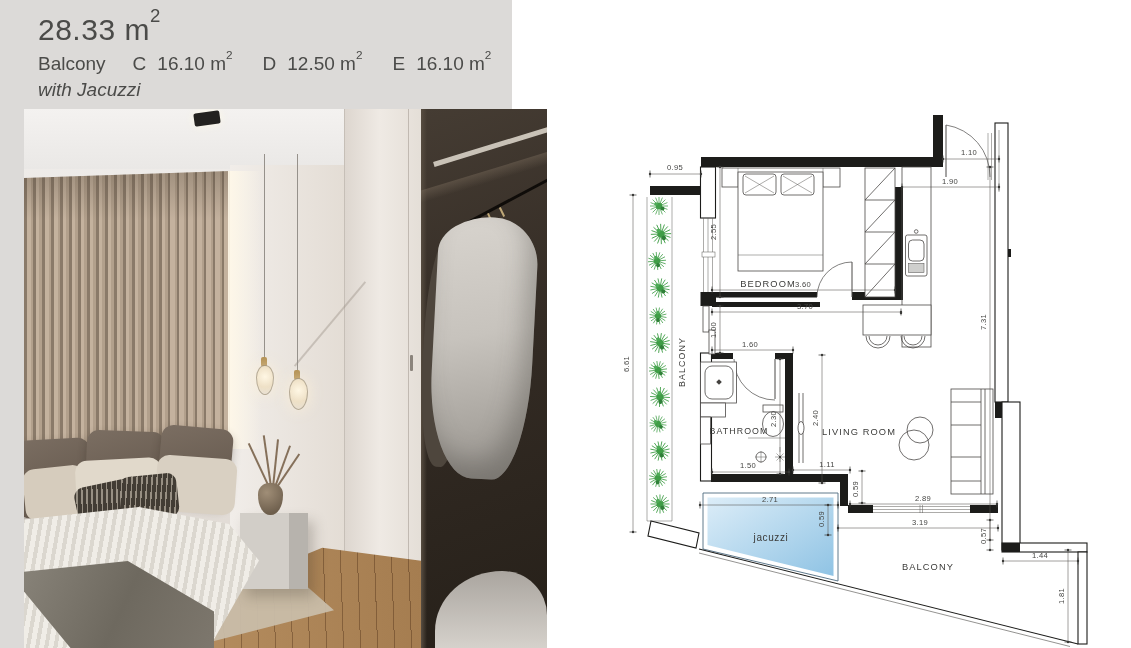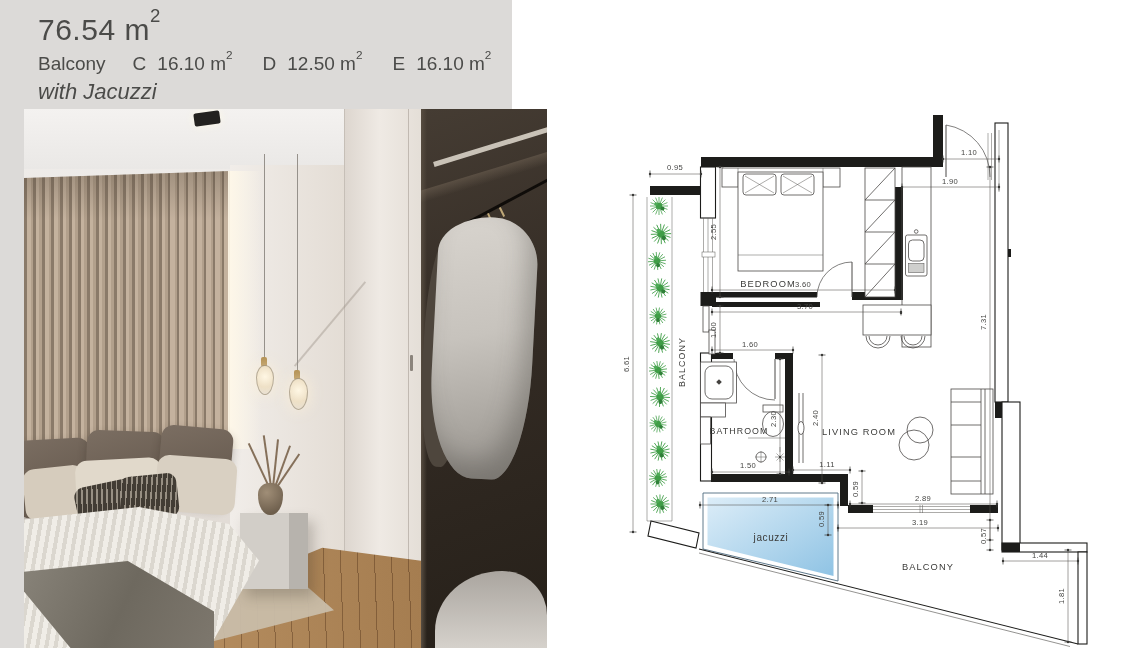--- a/index.html
+++ b/index.html
@@ -7,21 +7,21 @@
          font-family:"Liberation Sans",sans-serif;}
   
   #gray-panel{position:absolute;left:0;top:0;width:512px;height:648px;background:#dcdad8;}
   #header{position:absolute;left:38px;top:6px;color:#4b4b49;}
   #area-line{font-size:30px;letter-spacing:.5px;line-height:34px;font-weight:400;}
   #area-line sup, .u sup{font-size:.62em;position:relative;top:-.38em;letter-spacing:0;}
   #units-line{margin-top:5px;font-size:19px;display:flex;align-items:baseline;}
   #units-line .blab{margin-right:27px;}
   #units-line .u{display:flex;align-items:baseline;margin-right:30px;}
   #units-line .k{margin-right:11px;}
-  #subtitle{margin-top:4px;font-size:22px;font-style:italic;}
+  #subtitle{margin-top:4px;font-size:19px;font-style:italic;}
   
   .ph{position:absolute;top:109px;overflow:hidden;}
   .ph *{position:absolute;}
   #photo-bedroom{left:24px;width:397px;height:539px;background:linear-gradient(180deg,#f0eeec 0%,#e9e5e1 35%,#ded7d0 100%);}
   #photo-closet{left:421px;width:126px;height:539px;background:linear-gradient(160deg,#453c33 0%,#332b24 45%,#262019 100%);}
   .ceiling{left:0;top:0;width:100%;height:60px;background:linear-gradient(180deg,#f4f2f0,#eae8e6);}
   .spot{left:170px;top:3px;width:26px;height:13px;background:#23211f;transform:rotate(-8deg);border-radius:2px;box-shadow:0 0 8px rgba(255,250,230,.9);}
   .slats{left:0;top:62px;width:206px;height:276px;clip-path:polygon(0 2.5%,100% 0,100% 100%,0 100%);
     background:repeating-linear-gradient(90deg,#8a7a69 0 2.5px,#c4b29e 2.5px 6.5px,#b2a08c 6.5px 9px);}
   .slats:after{content:"";position:absolute;inset:0;background:linear-gradient(180deg,rgba(70,58,46,.28),rgba(0,0,0,0) 18%);}
@@ -74,21 +74,21 @@
   #plan .plantline{stroke:#3f9d46;stroke-width:.75;}
 </style>
 </head>
 <body>
 
 <div id="stage">
 
   <div id="gray-panel"></div>
 
   <div id="header">
-    <div id="area-line"><span>76.54 m</span><sup>2</sup></div>
+    <div id="area-line"><span>28.33 m</span><sup>2</sup></div>
     <div id="units-line">
       <span class="blab">Balcony</span>
       <span class="u">
           <span class="k">C</span>
           <span><span>16.10 m</span><sup>2</sup></span>
         </span>
       <span class="u">
           <span class="k">D</span>
           <span><span>12.50 m</span><sup>2</sup></span>
         </span>

